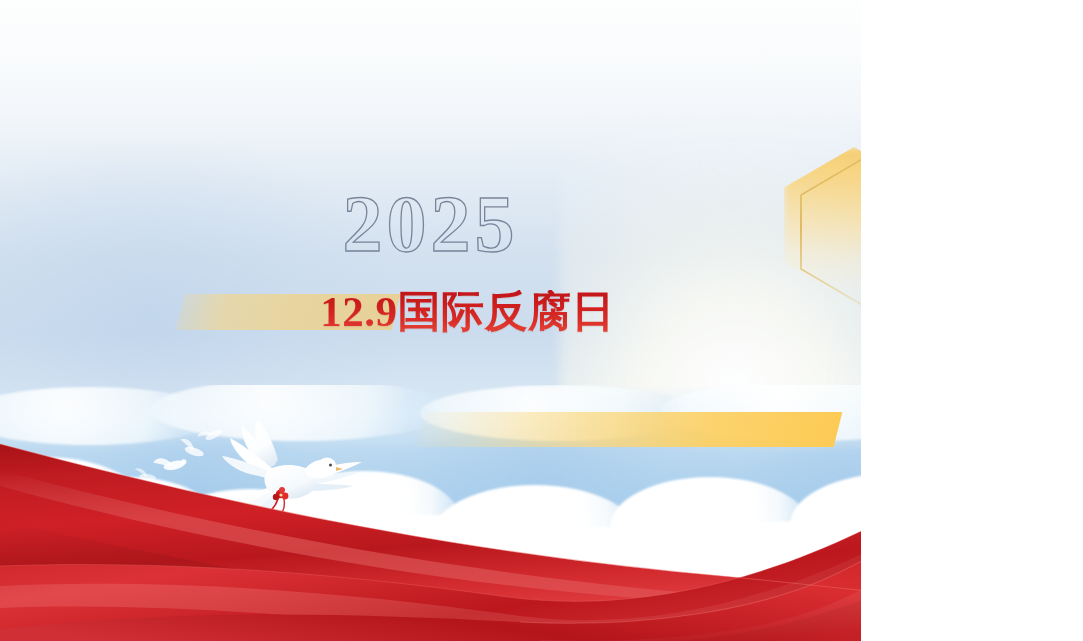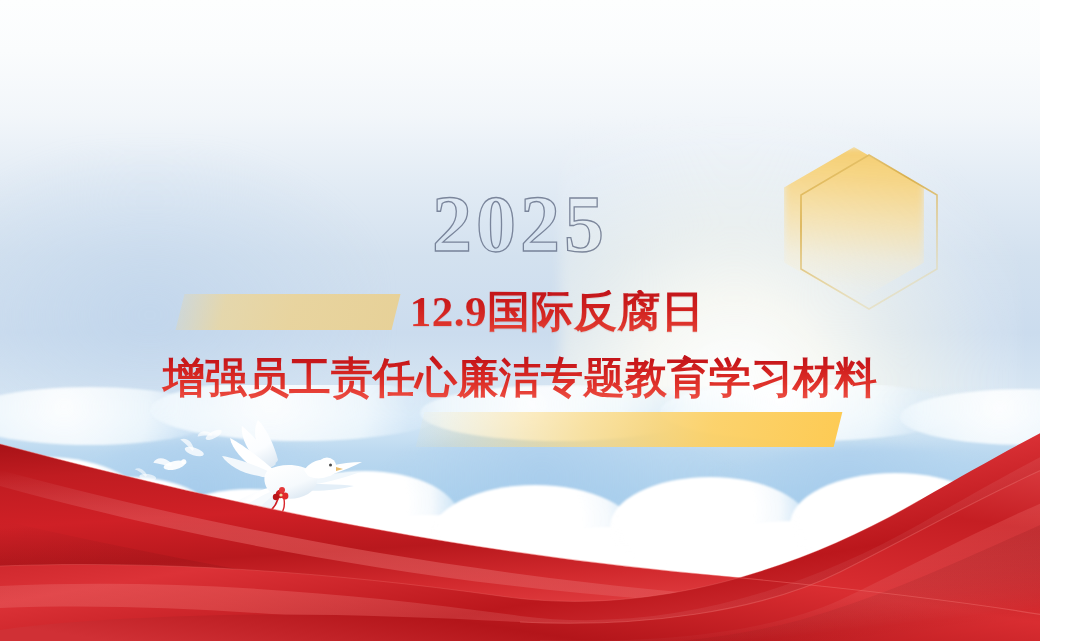--- a/index.html
+++ b/index.html
@@ -7,21 +7,21 @@
     margin: 0;
     padding: 0;
     background: #ffffff;
   }
   body {
     font-family: "Liberation Serif", "DejaVu Serif", serif;
   }
 
   .poster {
     position: relative;
-    width: 1040px;
+    width: 861px;
     height: 641px;
     overflow: hidden;
     background: #f7fafc;
   }
 
   
   .sky {
     position: absolute;
     inset: 0;
     background:
@@ -263,21 +263,20 @@
       </defs>
       <polygon points="71,2 139,42 139,116 71,156 3,116 3,42" fill="none" stroke="url(#hexStroke)" stroke-width="1.6"></polygon>
     </svg>
   </div>
 
   <div class="gold-bar upper"></div>
   <div class="gold-bar lower"></div>
 
   <div class="year">2025</div>
   <div class="main-title">12.9国际反腐日</div>
-  <div class="sub-title">增强员工责任心廉洁专题教育学习材料</div>
 
   <div class="dove-small" style="left:152px; top:452px; width:38px; height:24px; transform:rotate(-12deg);">
     <svg viewBox="0 0 38 24" xmlns="http://www.w3.org/2000/svg">
       <ellipse cx="22" cy="14" rx="11" ry="4.2" fill="#ffffff" opacity="0.92"></ellipse>
       <path d="M20 12 C14 3, 6 2, 2 7 C7 9, 13 12, 19 14 Z" fill="#ffffff" opacity="0.85"></path>
       <circle cx="32" cy="12.5" r="2.6" fill="#ffffff" opacity="0.95"></circle>
     </svg>
   </div>
   <div class="dove-small" style="left:176px; top:438px; width:34px; height:22px; transform:rotate(18deg);">
     <svg viewBox="0 0 34 22" xmlns="http://www.w3.org/2000/svg">

